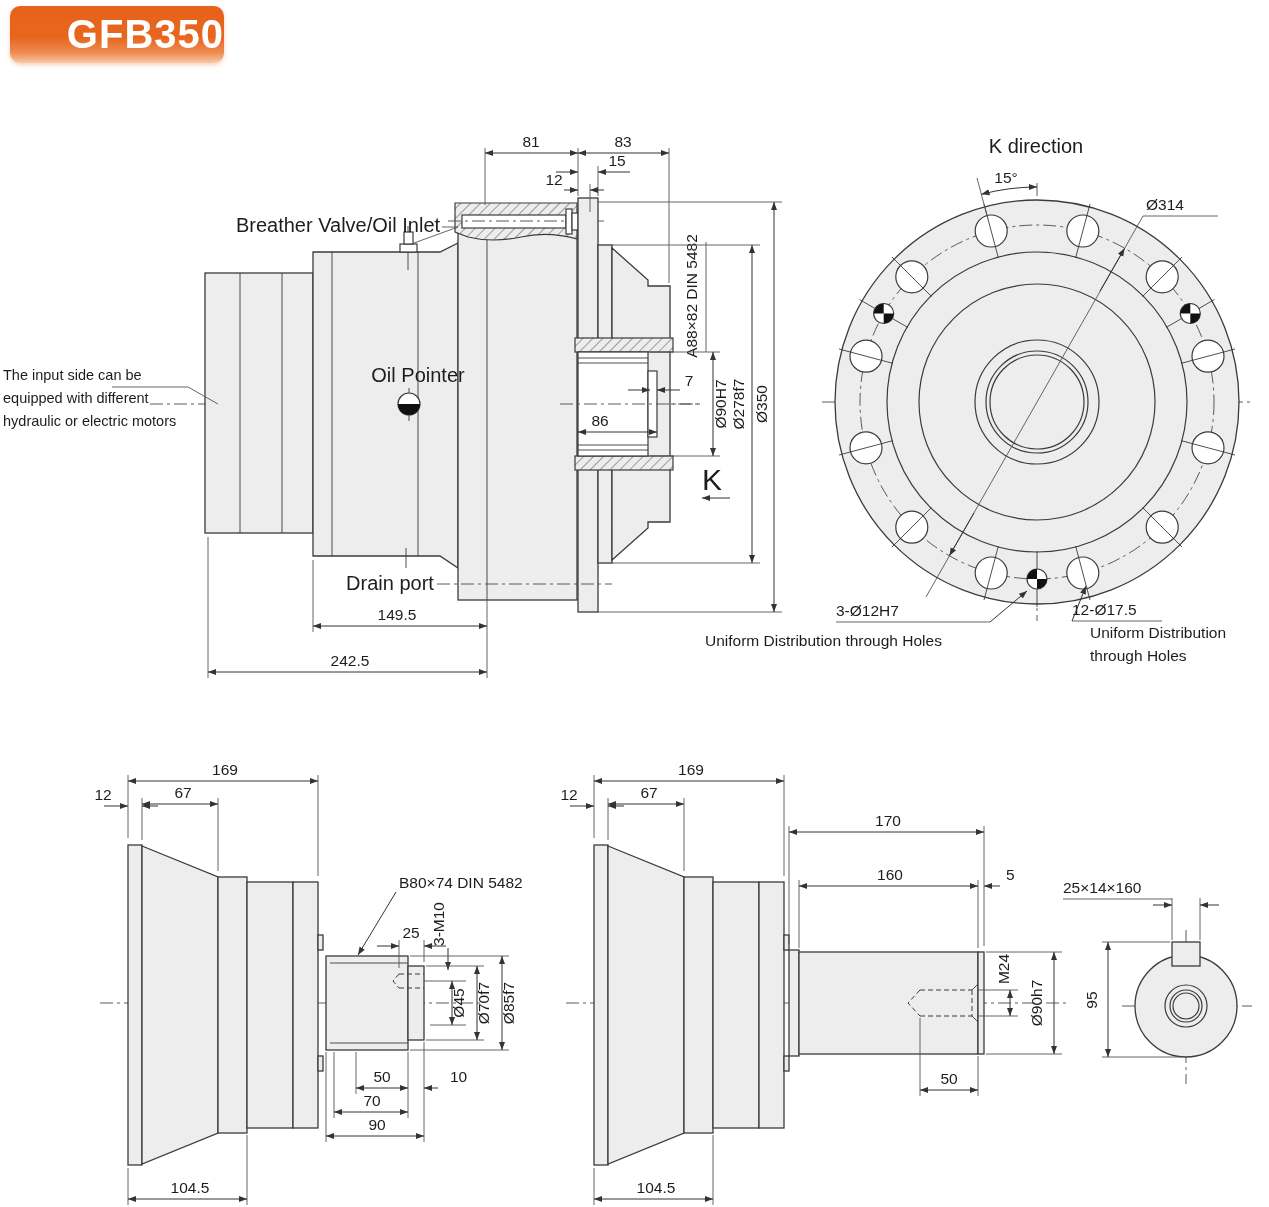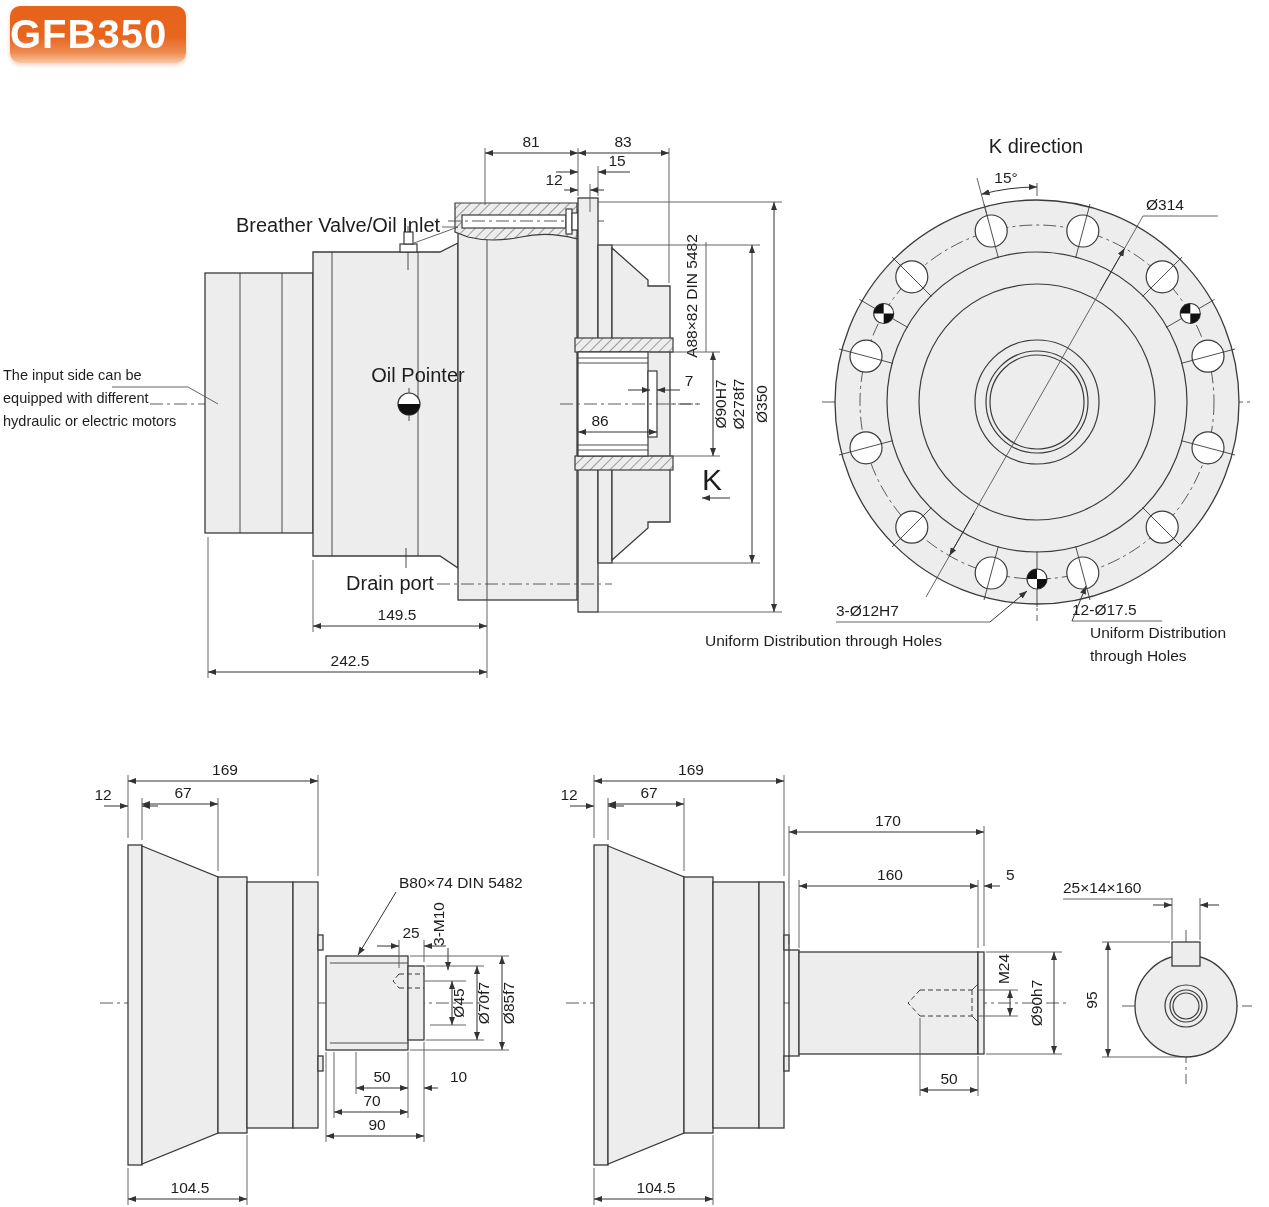--- a/index.html
+++ b/index.html
@@ -1,20 +1,20 @@
 <!DOCTYPE html>
 <html><head>
 <meta charset="utf-8">
 <style>
   html,body{margin:0;padding:0;background:#fff;}
   .page{position:relative;width:1269px;height:1207px;background:#fff;overflow:hidden;
         font-family:"Liberation Sans", sans-serif;}
-  .logo{position:absolute;left:10px;top:6px;width:176px;height:57px;border-radius:10px;
+  .logo{position:absolute;left:10px;top:6px;width:214px;height:57px;border-radius:10px;
         background:linear-gradient(180deg,#e7621a 0%,#e7661e 55%,#ee8c52 82%,#f8c7a6 100%);
-        display:flex;align-items:center;justify-content:flex-start;
+        display:flex;align-items:center;justify-content:flex-end;
         box-shadow:0 2px 4px rgba(230,120,60,.35);}
   .logo span{color:#fff;font-weight:bold;font-size:40px;letter-spacing:1px;
         font-family:"Liberation Sans", sans-serif;}
   svg{position:absolute;left:0;top:0;}
   svg text{fill:#1d1d1d;font-family:"Liberation Sans", sans-serif;font-size:15.5px;}
   text.big{font-size:20px;}
   text.kletter{font-size:30px;}
   text.small{font-size:14.5px;}
   .body{fill:#ededed;stroke:#3b3b3b;stroke-width:1.3;stroke-linejoin:miter;}
   .bodyw{fill:#ffffff;stroke:#3b3b3b;stroke-width:1.2;}

